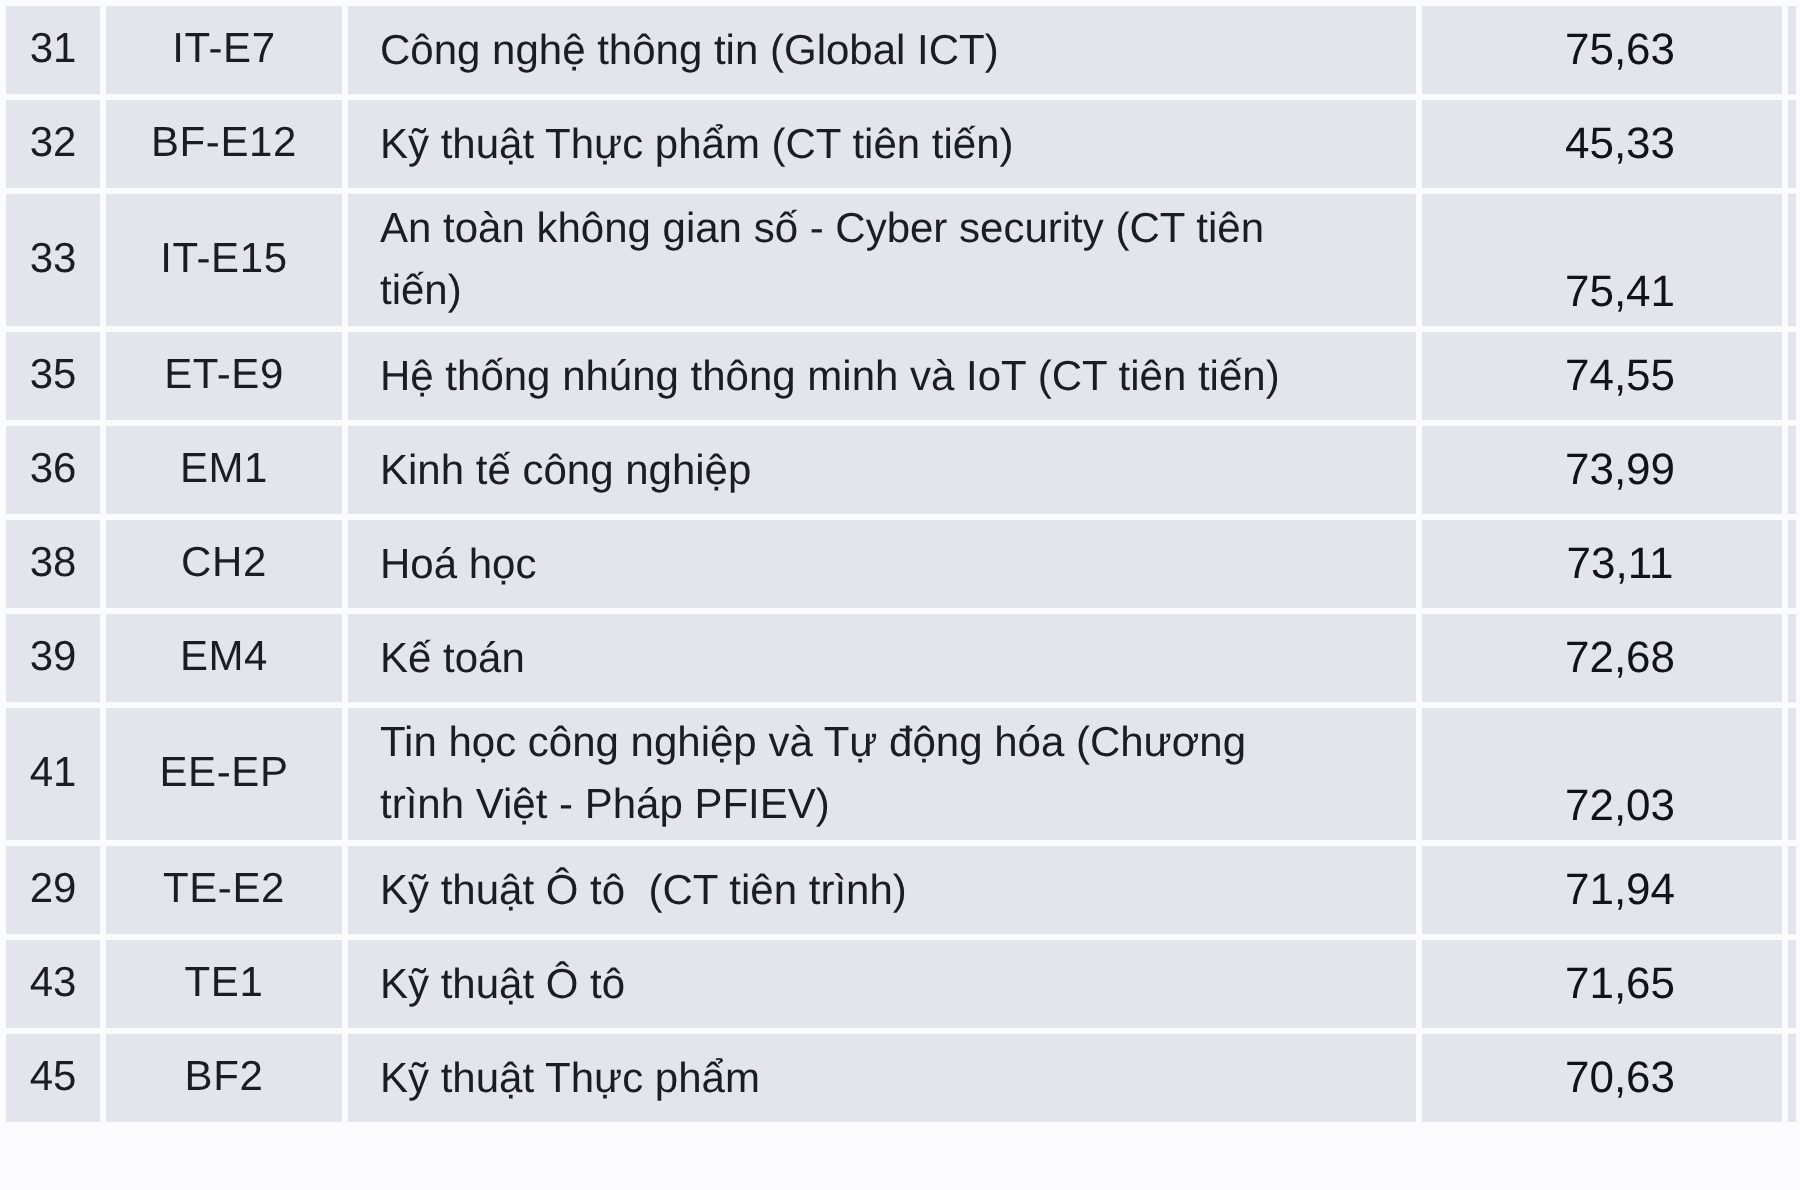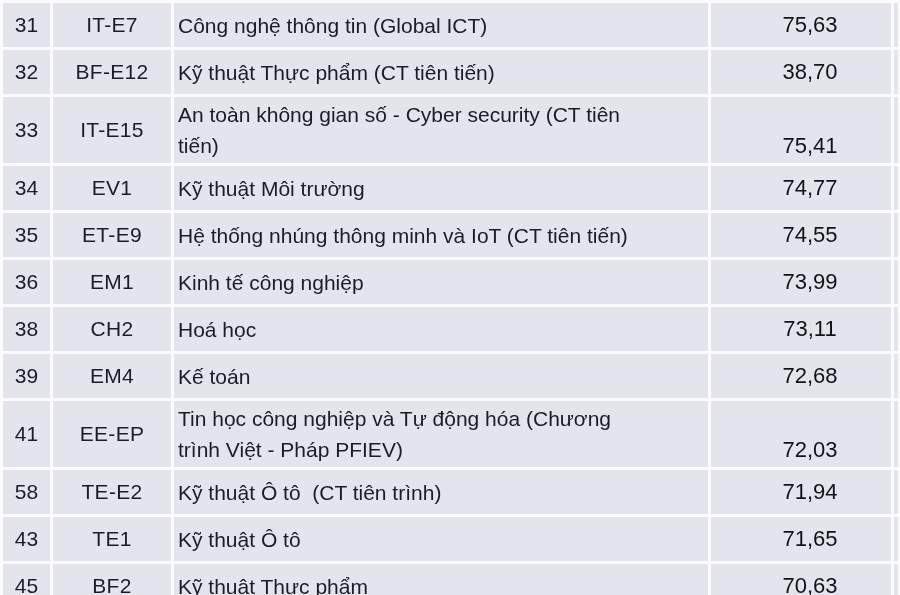--- a/index.html
+++ b/index.html
@@ -31,21 +31,21 @@
     vertical-align:middle;
     padding:0;
     overflow:hidden;
   }
   tr{height:44px;}
   tr.tall{height:66px;margin-left:44px;}
   td.no{text-align:center;}
   td.code{text-align:center;letter-spacing:0.3px;}
   td.name{
     text-align:left;
-    padding-left:4px;
+    padding-left:16px;
     padding-right:4px;
     line-height:31px;
     white-space:pre-wrap;
   }
   td.score{
     text-align:center;
     font-weight:400;
     color:var(--score);
     padding-left:18px;
     font-size:22px;
@@ -72,36 +72,29 @@
     <td class="no">31</td>
     <td class="code">IT-E7</td>
     <td class="name">Công nghệ thông tin (Global ICT)</td>
     <td class="score">75,63</td>
     <td class="edge"></td>
   </tr>
       <tr>
     <td class="no">32</td>
     <td class="code">BF-E12</td>
     <td class="name">Kỹ thuật Thực phẩm (CT tiên tiến)</td>
-    <td class="score">38,70</td>
+    <td class="score">45,33</td>
     <td class="edge"></td>
   </tr>
       <tr class="tall">
     <td class="no">33</td>
     <td class="code">IT-E15</td>
     <td class="name">An toàn không gian số - Cyber security (CT tiên
 tiến)</td>
     <td class="score">75,41</td>
-    <td class="edge"></td>
-  </tr>
-      <tr>
-    <td class="no">34</td>
-    <td class="code">EV1</td>
-    <td class="name">Kỹ thuật Môi trường</td>
-    <td class="score">74,77</td>
     <td class="edge"></td>
   </tr>
       <tr>
     <td class="no">35</td>
     <td class="code">ET-E9</td>
     <td class="name">Hệ thống nhúng thông minh và IoT (CT tiên tiến)</td>
     <td class="score">74,55</td>
     <td class="edge"></td>
   </tr>
       <tr>
@@ -127,21 +120,21 @@
   </tr>
       <tr class="tall">
     <td class="no">41</td>
     <td class="code">EE-EP</td>
     <td class="name">Tin học công nghiệp và Tự động hóa (Chương
 trình Việt - Pháp PFIEV)</td>
     <td class="score">72,03</td>
     <td class="edge"></td>
   </tr>
       <tr>
-    <td class="no">58</td>
+    <td class="no">29</td>
     <td class="code">TE-E2</td>
     <td class="name">Kỹ thuật Ô tô  (CT tiên trình)</td>
     <td class="score">71,94</td>
     <td class="edge"></td>
   </tr>
       <tr>
     <td class="no">43</td>
     <td class="code">TE1</td>
     <td class="name">Kỹ thuật Ô tô</td>
     <td class="score">71,65</td>

